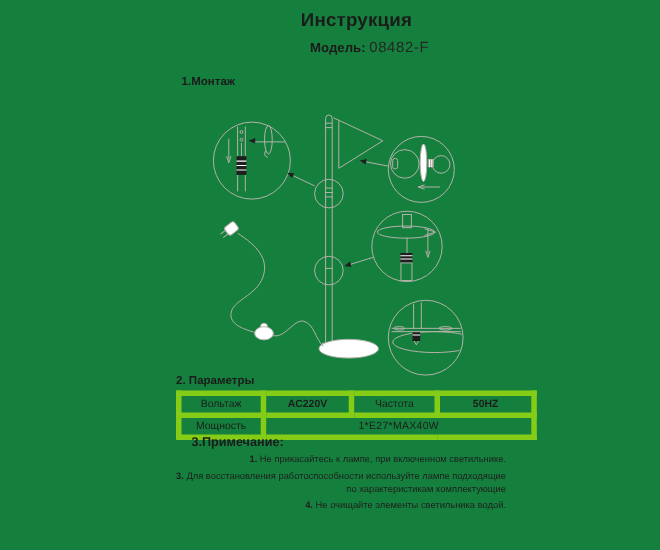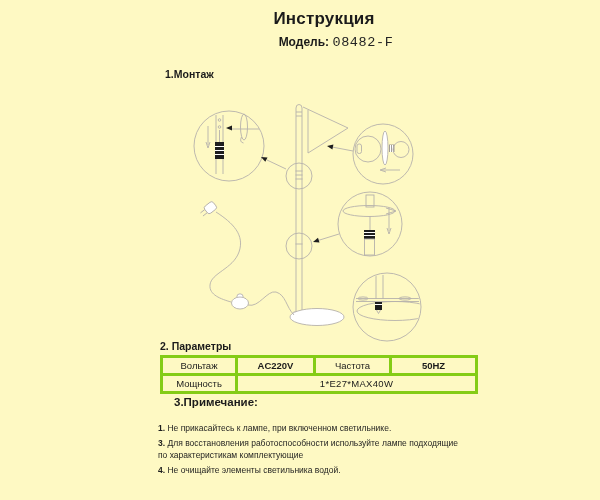--- a/index.html
+++ b/index.html
@@ -1,46 +1,46 @@
 <!DOCTYPE html>
 <html><head>
 <meta charset="utf-8">
 <style>
   html,body{margin:0;padding:0;background:#fff;}
   .page{
-    position:relative;width:600px;height:500px;background:#fef9c3;overflow:hidden;
+    position:relative;width:600px;height:500px;background:#15803d;overflow:hidden;
     font-family:"Liberation Sans",sans-serif;color:#1b1b1b;
   }
   .title{
     position:absolute;top:9px;left:174px;width:300px;text-align:center;
     font-size:17px;font-weight:bold;letter-spacing:.2px;
   }
   .model-line{
     position:absolute;top:35px;left:174px;width:300px;text-align:center;font-size:12px;
   }
   .model-label{font-weight:bold;margin-left:24px;}
-  .model-value{font-weight:normal;font-size:13.5px;letter-spacing:.6px;color:#242424;font-family:Liberation Mono, monospace;}
+  .model-value{font-weight:normal;font-size:13.5px;letter-spacing:.6px;color:#242424;}
   .sec-head{position:absolute;font-weight:bold;}
   .sec-montage{top:68px;left:165px;font-size:10.5px;}
   .sec-params{top:340px;left:160px;font-size:10.5px;}
   .sec-notes{top:396px;left:174px;font-size:11.5px;}
   .diagram{position:absolute;top:92px;left:155px;}
   .params-table{
     position:absolute;top:355px;left:160px;width:305px;
     border-collapse:collapse;table-layout:fixed;
   }
   .params-table td{
-    border:3px solid #84cc16;text-align:center;vertical-align:middle;
+    border:5px solid #84cc16;text-align:center;vertical-align:middle;
     height:15px;font-size:9.5px;padding:0;
   }
   .c0{width:72px}.c1{width:75px}.c2{width:73px}.c3{width:83px}
   .td-bold{font-weight:bold;font-size:10.5px;margin-top:12px;}
   .td-big{font-size:12px;}
   .td-val{font-size:10px;letter-spacing:.3px;}
-  .notes{position:absolute;top:423px;left:158px;width:302px;}
+  .notes{position:absolute;top:412px;left:158px;width:302px;text-align:right;}
   .note-item{font-size:8.5px;line-height:11.5px;margin-bottom:3.5px;color:#1e1e1e;}
   .note-num{font-weight:bold;}
   svg .ln{stroke:#b5b1ab;stroke-width:.9;fill:none;}
   svg .lnf{stroke:#b5b1ab;stroke-width:.9;fill:#fff;}
   svg .dk{fill:#1e1e1e;stroke:none;}
   svg .wst{stroke:#fff;stroke-width:1;}
 </style>
 </head>
 <body>
 

